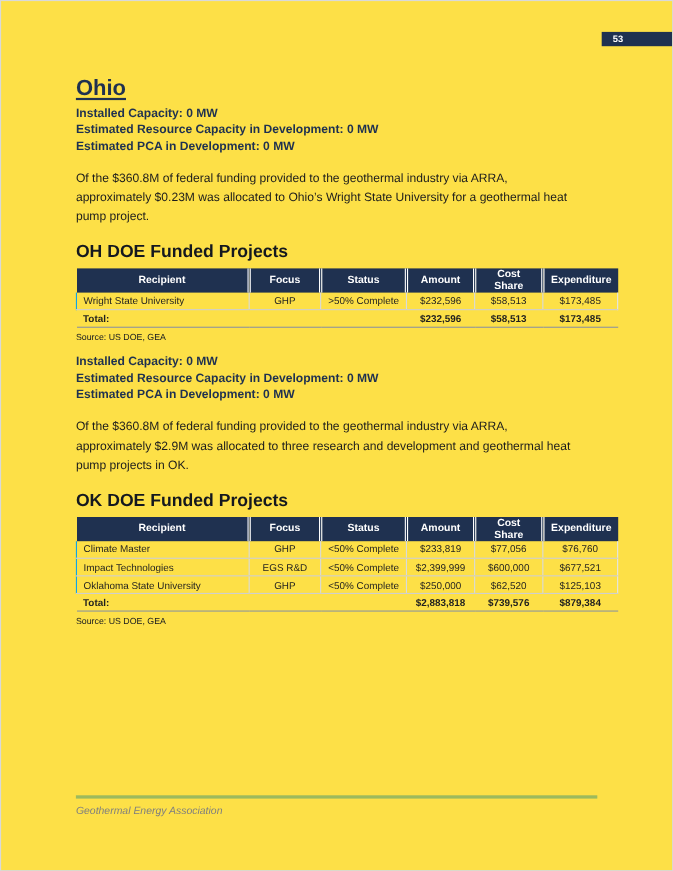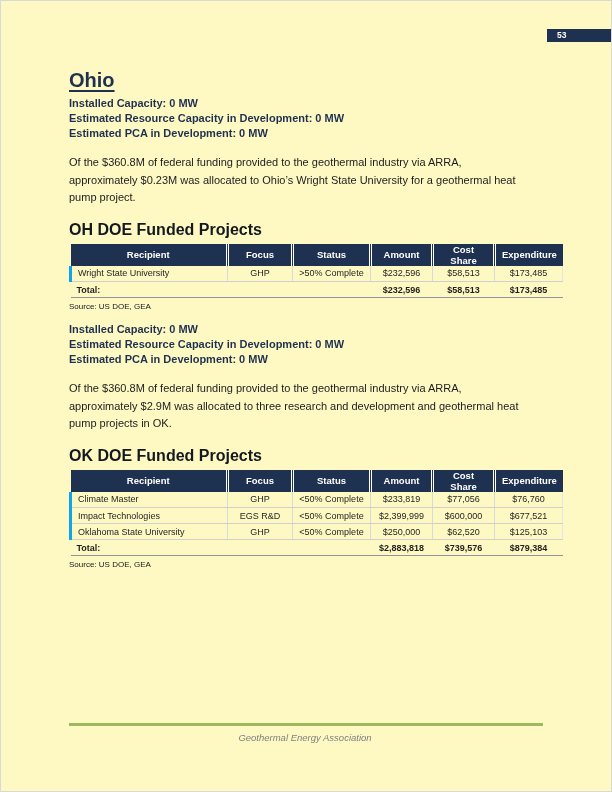--- a/index.html
+++ b/index.html
@@ -1,19 +1,19 @@
 <!DOCTYPE html>
 <html><head>
 <meta charset="utf-8">
 <style>
   html,body { margin:0; padding:0; background:#ffffff; }
   .page {
     position:relative;
     width:612px; height:792px;
-    background:#fef9c3;
+    background:#fde047;
     border:1px solid #d9d9d9;
     box-sizing:border-box;
     font-family:"Liberation Sans", sans-serif;
     color:#1f1f1f;
     overflow:hidden;
   }
   .pagenum-badge {
     position:absolute; top:28px; right:0;
     width:64px; height:13px;
     background:#1f3150;
@@ -73,21 +73,21 @@
   .doe-table th + th { border-left:3px double #ffffff; }
   .doe-table td {
     height:16px;
     padding:1px 6px;
     text-align:center;
     border-bottom:1px solid #cfcfcf;
     box-sizing:border-box;
     color:#1f1f1f;
   }
   .doe-table tr.data-row td { border-left:1px solid #d7dadd; }
-  .doe-table tr.data-row td:first-child { border-left:3px solid #0ea5e9; text-align:left; }
+  .doe-table tr.data-row td:first-child { border-left:1px solid #0ea5e9; text-align:left; }
   .doe-table tr.data-row td:last-child { border-right:1px solid #e3e5e7; }
   .doe-table tr.total-row td {
     font-weight:bold;
     border-top:1px solid #46505e;
     border-bottom:1.5px solid #8f959b;
   }
   .doe-table tr.total-row td:first-child { text-align:left; }
   .source-line {
     margin-top:4px;
     font-size:8px; font-weight:normal;
@@ -95,21 +95,21 @@
   }
   .footer-rule {
     position:absolute;
     left:68px; top:722px;
     width:474px; height:3px;
     background:#9cba5d;
   }
   .footer-text {
     position:absolute;
     top:731px; left:68px; width:472px;
-    text-align:center;
+    text-align:left;
     font-size:9.5px; font-style:italic;
     color:#7f7f7f;
   }
 </style>
 </head>
 <body>
 
 <div class="page">
 
   <div class="pagenum-badge">

